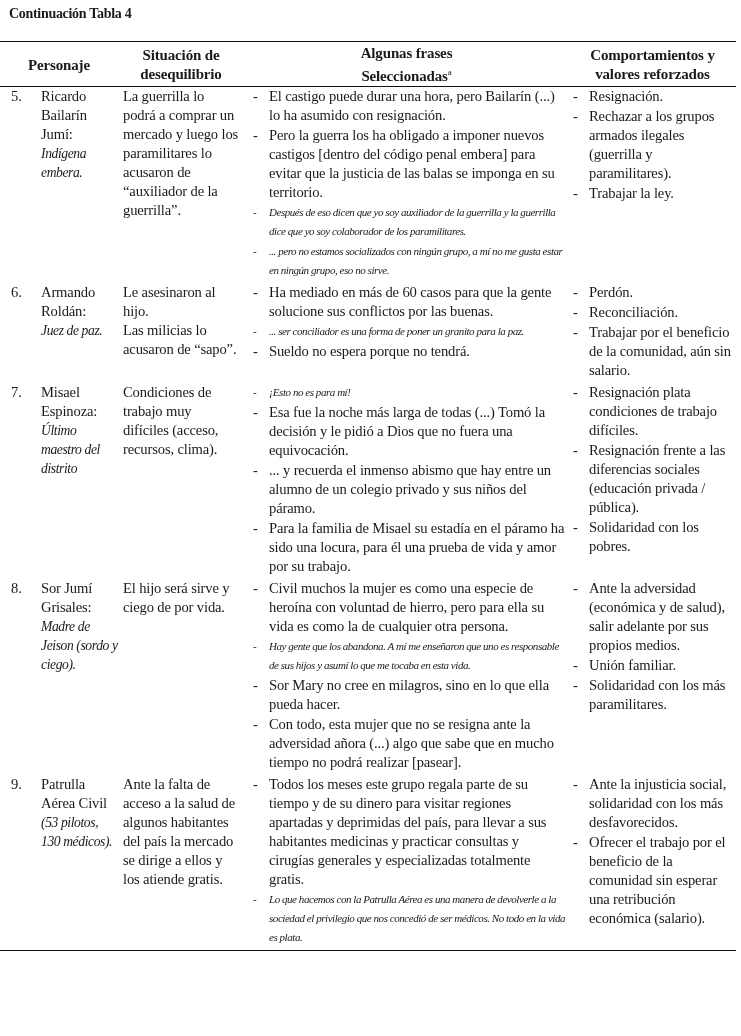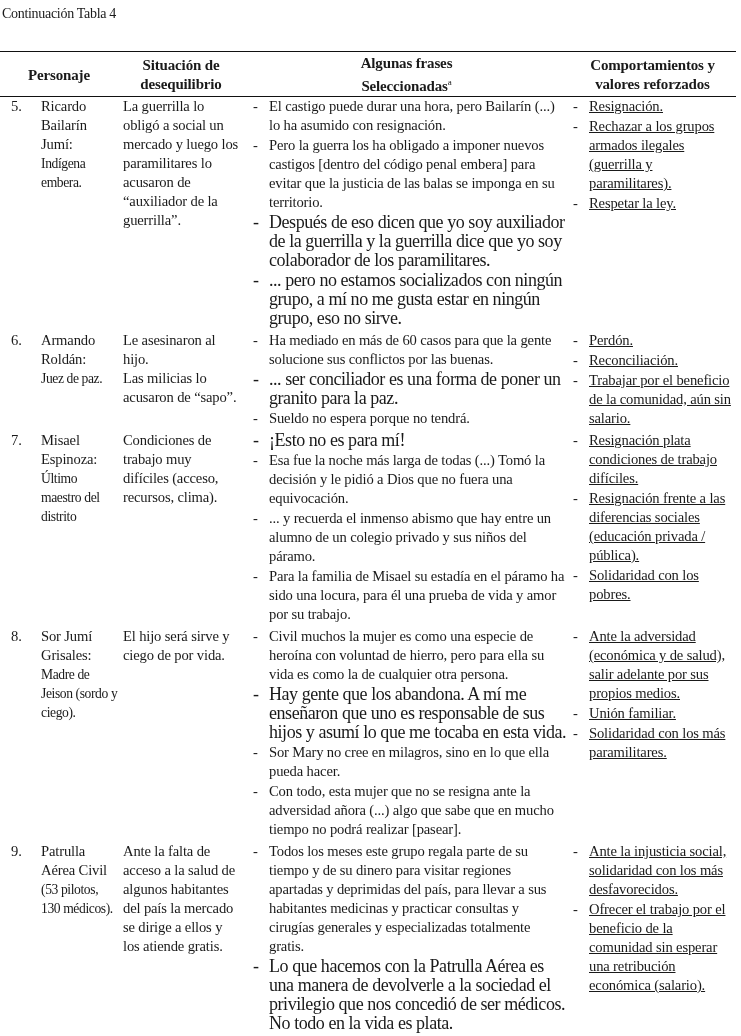--- a/index.html
+++ b/index.html
@@ -2,55 +2,55 @@
 <html><head>
 <meta charset="utf-8">
 <style>
   html, body { margin: 0; padding: 0; background: #ffffff; }
   body {
     width: 741px; height: 1036px; overflow: hidden; position: relative;
     font-family: "Liberation Serif", "DejaVu Serif", serif;
     color: #1a1a1a;
   }
   .caption {
-    position: absolute; left: 2px; top: 6px;
-    font-size: 14px; letter-spacing: -0.3px;
+    position: absolute; left: 9px; top: 6px;
+    font-size: 14px; letter-spacing: -0.3px; font-weight: bold;
   }
   table.t {
-    position: absolute; left: 0; top: 51px;
+    position: absolute; left: 0; top: 41px;
     width: 736px;
     border-collapse: collapse;
     table-layout: fixed;
     font-size: 14.6px; line-height: 19px;
     letter-spacing: -0.15px;
   }
   table.t thead tr { border-top: 1.5px solid #111; border-bottom: 1.5px solid #111; }
   table.t tbody tr:last-child { border-bottom: 1.5px solid #111; }
   th {
     font-weight: bold; text-align: center; vertical-align: middle;
     padding: 2px 0 0 0; line-height: 19px; font-size: 15px;
   }
   td { vertical-align: top; padding: 0; }
   col.c1 { width: 118px; }
   col.c2 { width: 126px; }
   col.c3 { width: 325px; }
   col.c4 { width: 167px; }
   .pers { display: flex; padding-left: 11px; }
   .num { width: 30px; flex: none; }
   .pname { flex: 1; }
-  .it { font-size: 13.6px; letter-spacing: -0.4px; text-align: right; }
+  .it { font-style: italic; font-size: 13.6px; letter-spacing: -0.4px; text-align: right; }
   .sit { padding-left: 5px; padding-right: 4px; }
   ul.dash { list-style: none; margin: 0; padding: 0; }
   ul.dash li { position: relative; padding-left: 23px; margin-bottom: 1px; }
   ul.dash li::before {
     content: "-"; position: absolute; left: 7px; top: 0;
   }
-  ul.dash li.italic { font-size: 18px; letter-spacing: -0.45px; }
+  ul.dash li.italic { font-style: italic; font-size: 11px; letter-spacing: -0.45px; }
   td.phr { padding-left: 2px; padding-right: 2px; margin-top: 44px; }
-  td.val ul.dash li { padding-left: 20px; text-decoration: underline; }
+  td.val ul.dash li { padding-left: 20px; }
   td.val ul.dash li::before { left: 4px; }
   tr.row td { padding-bottom: 2px; }
 </style>
 </head>
 <body>
 
 <div class="caption">Continuación Tabla 4</div>
 
 <table class="t">
   <colgroup>
@@ -81,35 +81,35 @@
         <td>
           <div class="pers">
       <span class="num">5.</span>
       <span class="pname">
         <span>Ricardo Bailarín Jumí:</span><br>
         <span class="it">Indígena embera.</span>
       </span>
           </div>
         </td>
         <td class="sit">
-          <div>La guerrilla lo obligó a social un mercado y luego los paramilitares lo acusaron de “auxiliador de la guerrilla”.</div>
+          <div>La guerrilla lo podrá a comprar un mercado y luego los paramilitares lo acusaron de “auxiliador de la guerrilla”.</div>
         </td>
         <td class="phr">
           <ul class="dash">
             <li class="">El castigo puede durar una hora, pero Bailarín (...) lo ha asumido con resignación.</li>
             <li class="">Pero la guerra los ha obligado a imponer nuevos castigos [dentro del código penal embera] para evitar que la justicia de las balas se imponga en su territorio.</li>
             <li class="italic">Después de eso dicen que yo soy auxiliador de la guerrilla y la guerrilla dice que yo soy colaborador de los paramilitares.</li>
             <li class="italic">... pero no estamos socializados con ningún grupo, a mí no me gusta estar en ningún grupo, eso no sirve.</li>
           </ul>
         </td>
         <td class="val">
           <ul class="dash">
             <li>Resignación.</li>
             <li>Rechazar a los grupos armados ilegales (guerrilla y paramilitares).</li>
-            <li>Respetar la ley.</li>
+            <li>Trabajar la ley.</li>
           </ul>
         </td>
       </tr>
       <tr class="row">
         <td>
           <div class="pers">
       <span class="num">6.</span>
       <span class="pname">
         <span>Armando Roldán:</span><br>
         <span class="it">Juez de paz.</span>

